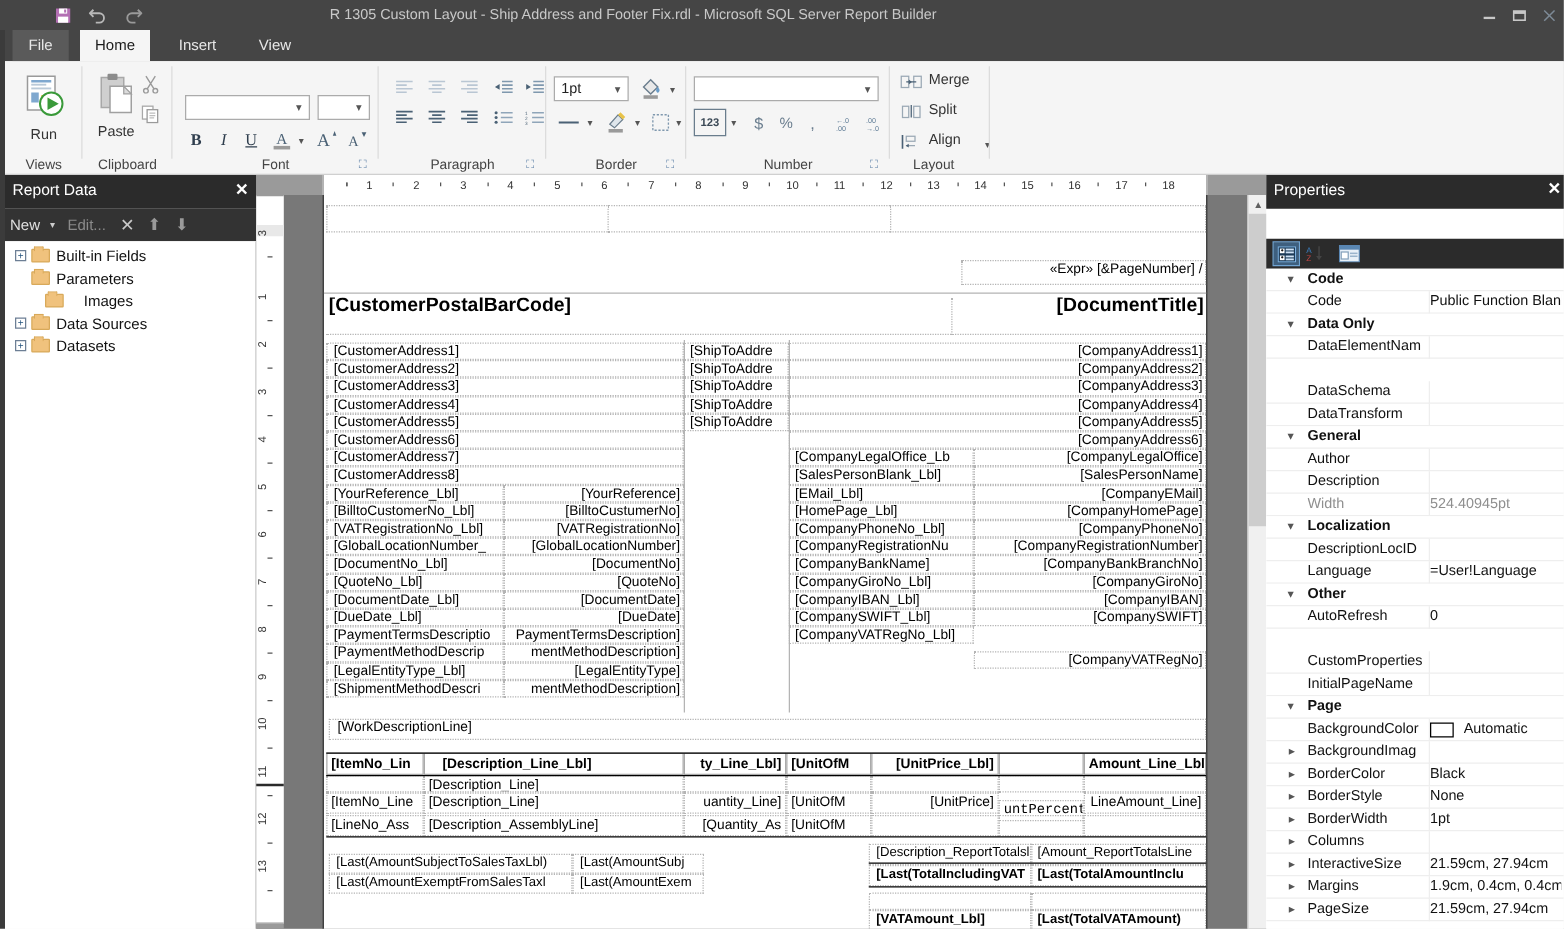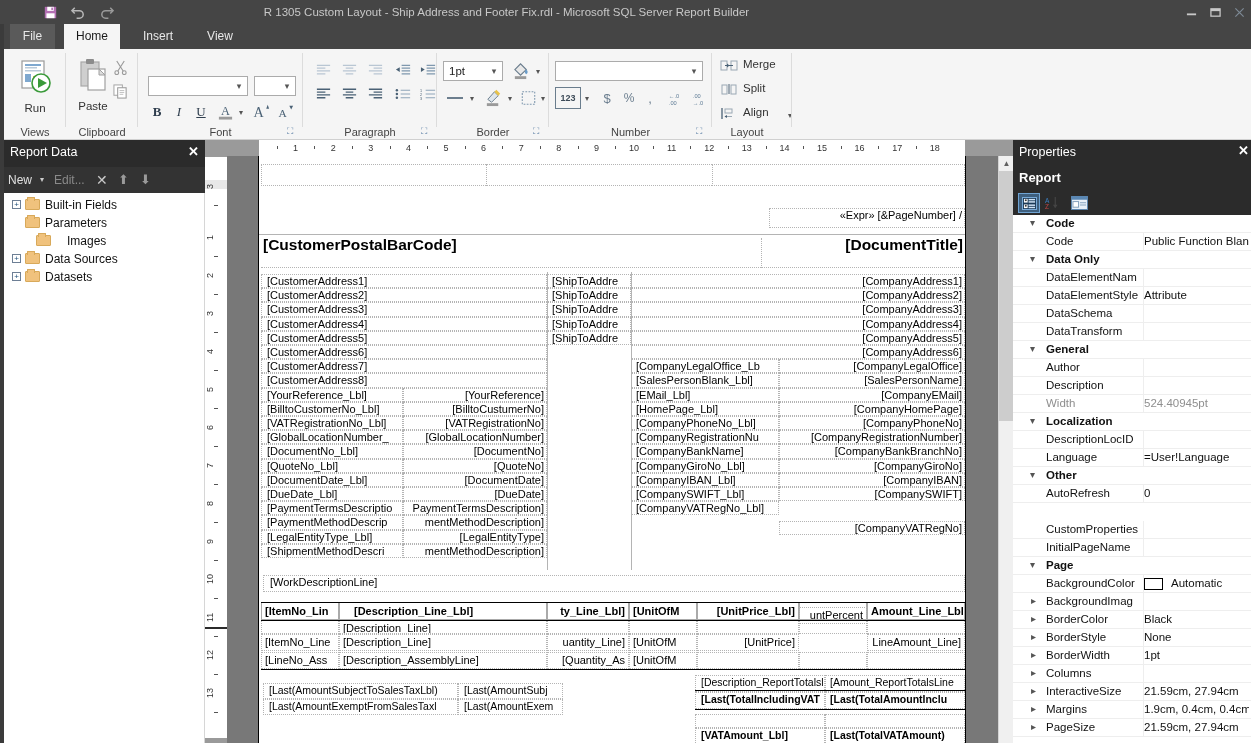--- a/index.html
+++ b/index.html
@@ -685,21 +685,21 @@
         <div class="cell" style="left:288px;top:464px;width:82px;height:14px;"></div>
         <div class="cell" style="left:370px;top:464px;width:68px;height:14px;"></div>
         <div class="cell" style="left:438px;top:464px;width:102px;height:14px;"></div>
         <div class="cell" style="left:540px;top:464px;width:68px;height:14px;"></div>
         <div class="cell" style="left:608px;top:464px;width:98px;height:14px;"></div>
         <div class="cell " style="left:2px;top:478px;width:78px;height:17px;padding:0 3px;line-height:15px;">[ItemNo_Line</div>
         <div class="cell " style="left:80px;top:478px;width:208px;height:17px;padding:0 3px;line-height:15px;">[Description_Line]</div>
         <div class="cell r" style="left:288px;top:478px;width:82px;height:17px;padding:0 3px;line-height:15px;">uantity_Line]</div>
         <div class="cell " style="left:370px;top:478px;width:68px;height:17px;padding:0 3px;line-height:15px;">[UnitOfM</div>
         <div class="cell r" style="left:438px;top:478px;width:102px;height:17px;padding:0 3px;line-height:15px;">[UnitPrice]</div>
-        <div class="cell r" style="left:540px;top:451px;width:68px;height:17px;padding:0 3px;line-height:15px;">untPercent</div>
+        <div class="cell r" style="left:540px;top:484px;width:68px;height:17px;padding:0 3px;line-height:15px;font-family:Liberation Mono, monospace;">untPercent</div>
         <div class="cell r" style="left:608px;top:478px;width:98px;height:17px;padding:0 3px;line-height:15px;">LineAmount_Line]</div>
         <div class="cell " style="left:2px;top:496px;width:78px;height:17px;padding:0 3px;line-height:15px;">[LineNo_Ass</div>
         <div class="cell " style="left:80px;top:496px;width:208px;height:17px;padding:0 3px;line-height:15px;">[Description_AssemblyLine]</div>
         <div class="cell r" style="left:288px;top:496px;width:82px;height:17px;padding:0 3px;line-height:15px;">[Quantity_As</div>
         <div class="cell " style="left:370px;top:496px;width:68px;height:17px;padding:0 3px;line-height:15px;">[UnitOfM</div>
         <div class="cell" style="left:438px;top:496px;width:102px;height:17px;"></div>
         <div class="cell" style="left:540px;top:496px;width:68px;height:17px;"></div>
         <div class="cell" style="left:608px;top:496px;width:98px;height:17px;"></div>
         <div class="sline" style="left:2px;top:446px;width:704px;"></div>
         <div class="sline" style="left:2px;top:464px;width:704px;"></div>
@@ -730,23 +730,20 @@
   <div class="vscroll">
     <div class="vsarrow" style="top:0;">▲</div>
     <div class="vsthumb" style="top:15px;height:250px;"></div>
   </div>
 </div>
 
 <div class="props">
   <div class="prhdr">
     <div class="t">Properties</div>
     <div class="x">✕</div>
-  </div>
-  <div class="prsub">
-    <div class="t">Report</div>
   </div>
   <div class="prtool">
     <div class="prbtn sel" style="left:6px;">
       <svg width="15" height="13" viewBox="0 0 16 14">
           <rect x="0.5" y="0.5" width="15" height="13" fill="#1b3a57" stroke="#7fb2e0"></rect>
           <rect x="2" y="2" width="4" height="4" fill="#fff"></rect>
           <rect x="2" y="8" width="4" height="4" fill="#fff"></rect>
           <path d="M3 3.5 H5 M4 2.5 V4.5" stroke="#000" stroke-width="0.8"></path>
           <path d="M3 9.5 H5 M4 8.5 V10.5" stroke="#000" stroke-width="0.8"></path>
           <rect x="7" y="2" width="7" height="1.6" fill="#cfe2f5"></rect>
@@ -785,25 +782,20 @@
       </div>
       <div class="prow cat" style="top:36px">
         <div class="pchev">▾</div>
         <div class="pcat">Data Only</div>
       </div>
       <div class="prow" style="top:54px">
         <div class="pname">DataElementNam</div>
         <div class="pvsep"></div>
         <div class="pval" style="left:131px;width:105px;"></div>
       </div>
-      <div class="prow" style="top:72px">
-        <div class="pname">DataElementStyle</div>
-        <div class="pvsep"></div>
-        <div class="pval" style="left:131px;width:105px;">Attribute</div>
-      </div>
       <div class="prow" style="top:90px">
         <div class="pname">DataSchema</div>
         <div class="pvsep"></div>
         <div class="pval" style="left:131px;width:105px;"></div>
       </div>
       <div class="prow" style="top:108px">
         <div class="pname">DataTransform</div>
         <div class="pvsep"></div>
         <div class="pval" style="left:131px;width:105px;"></div>
       </div>

